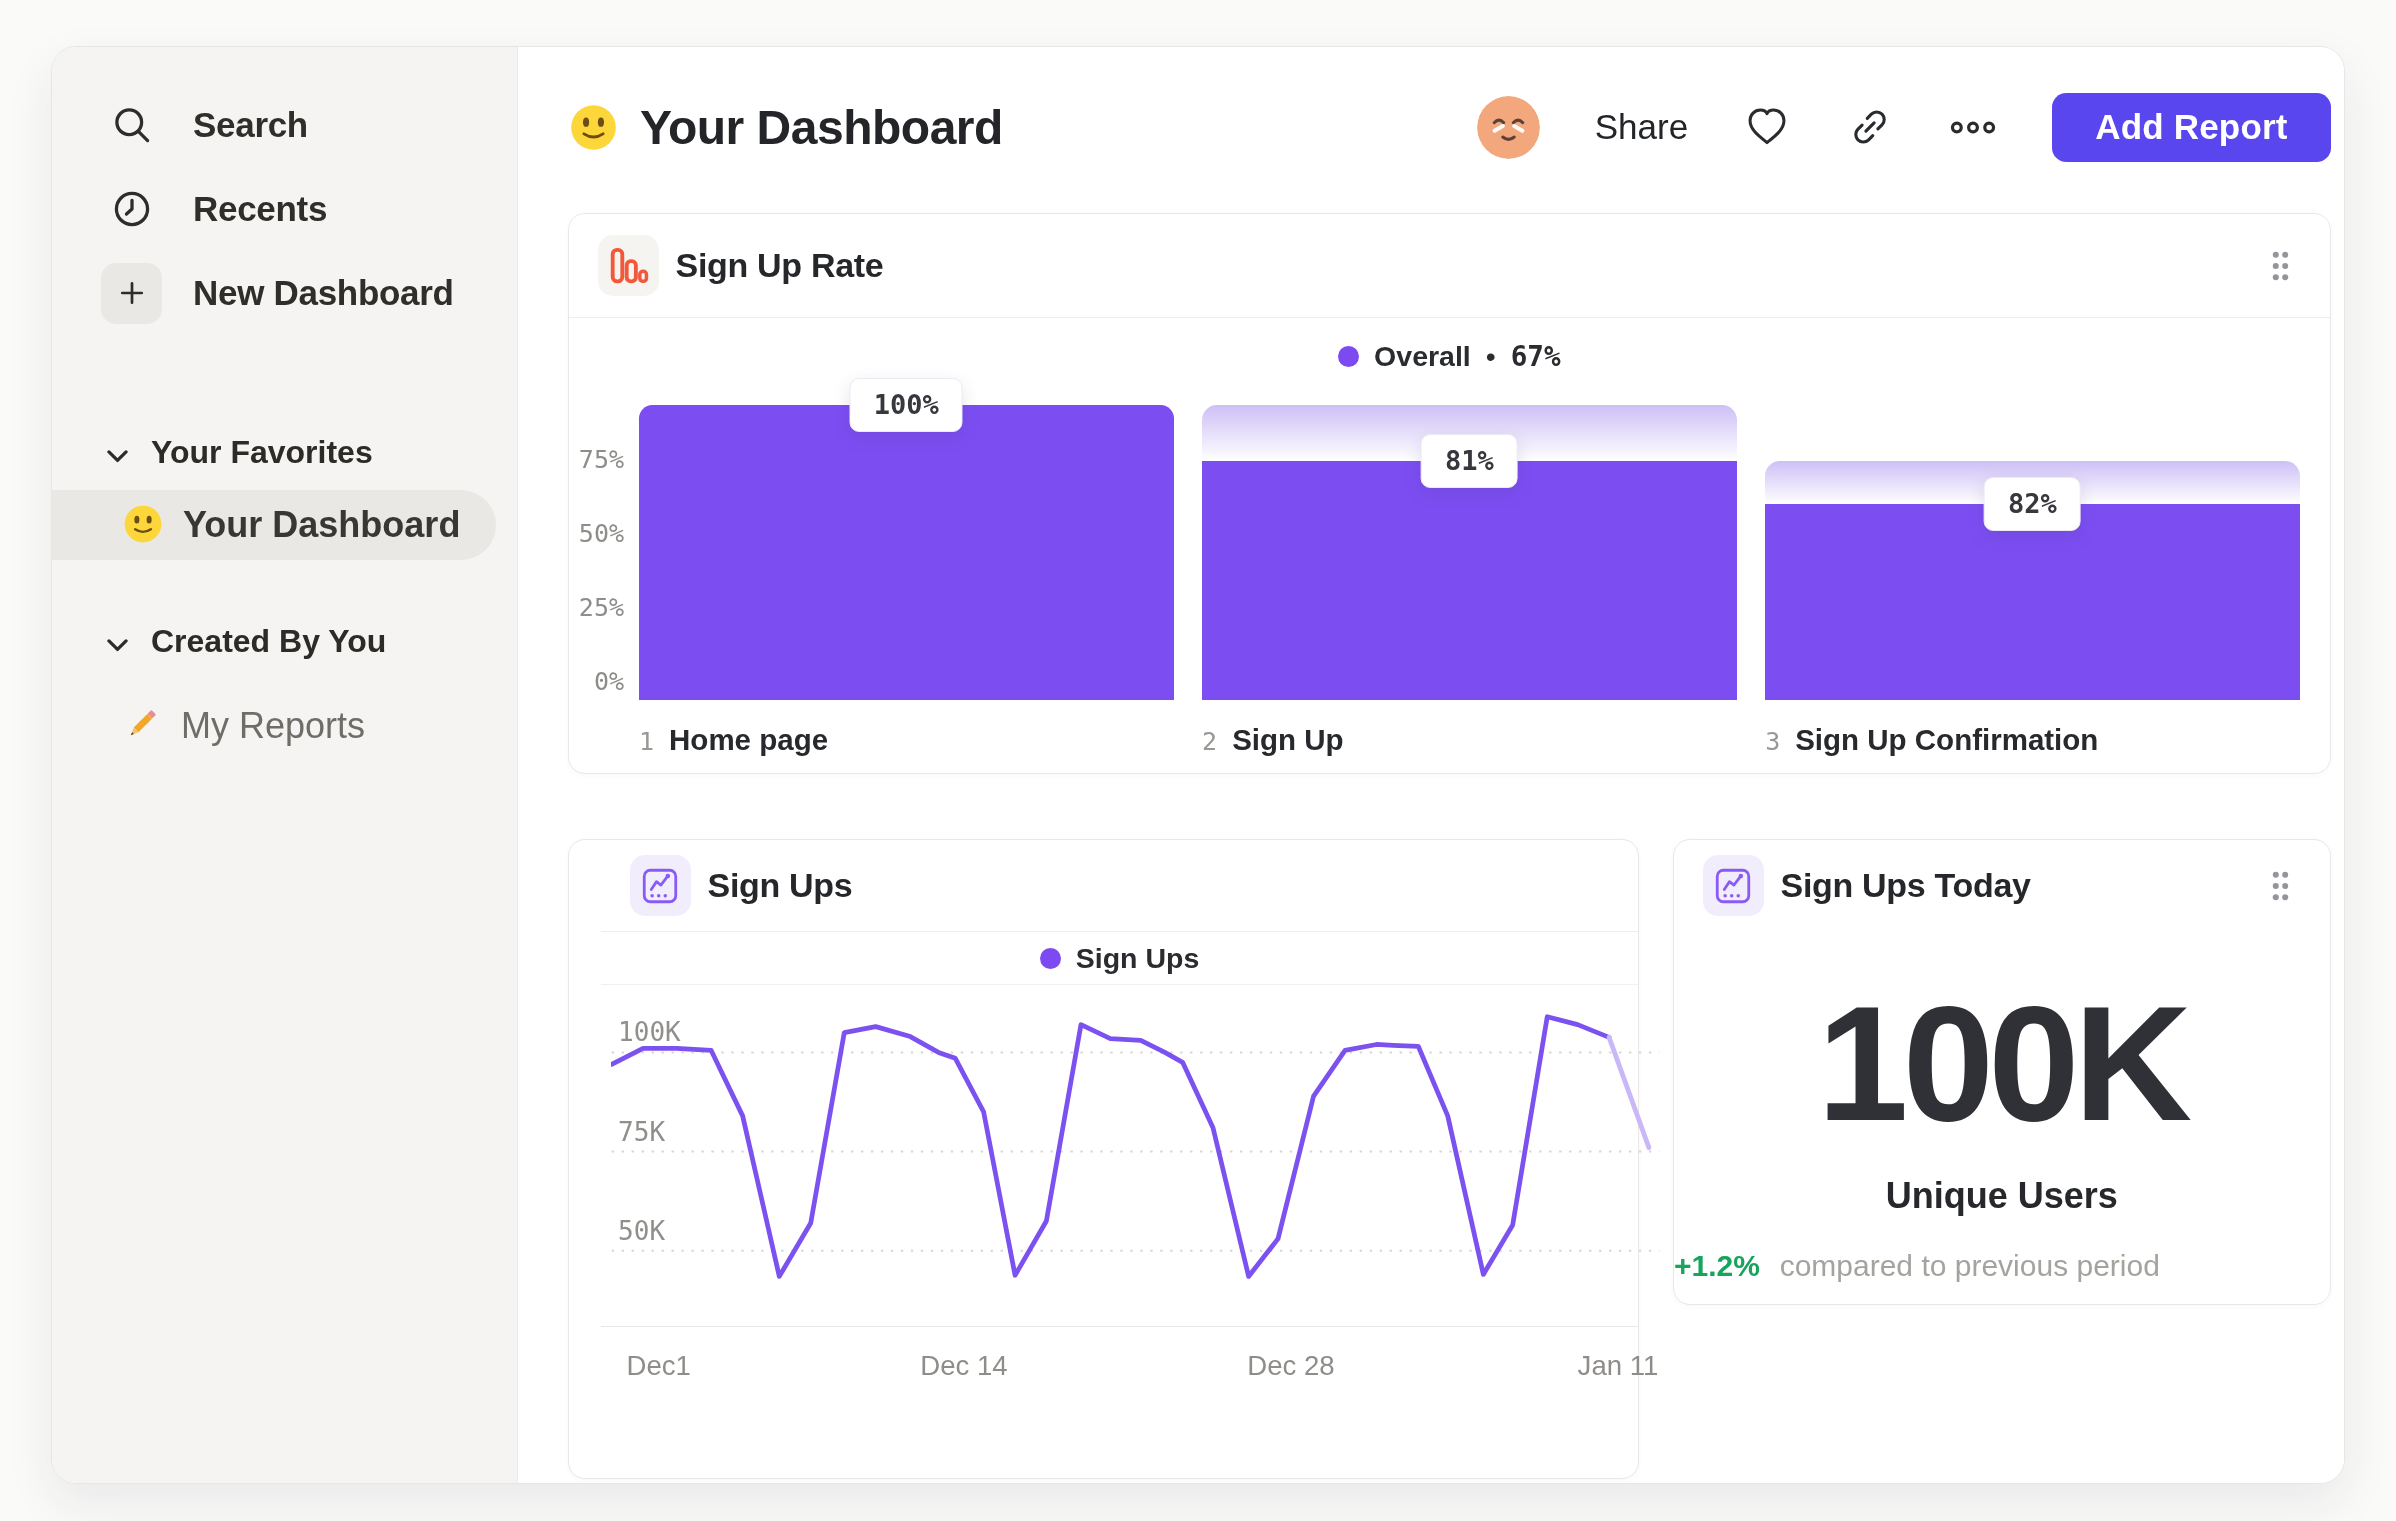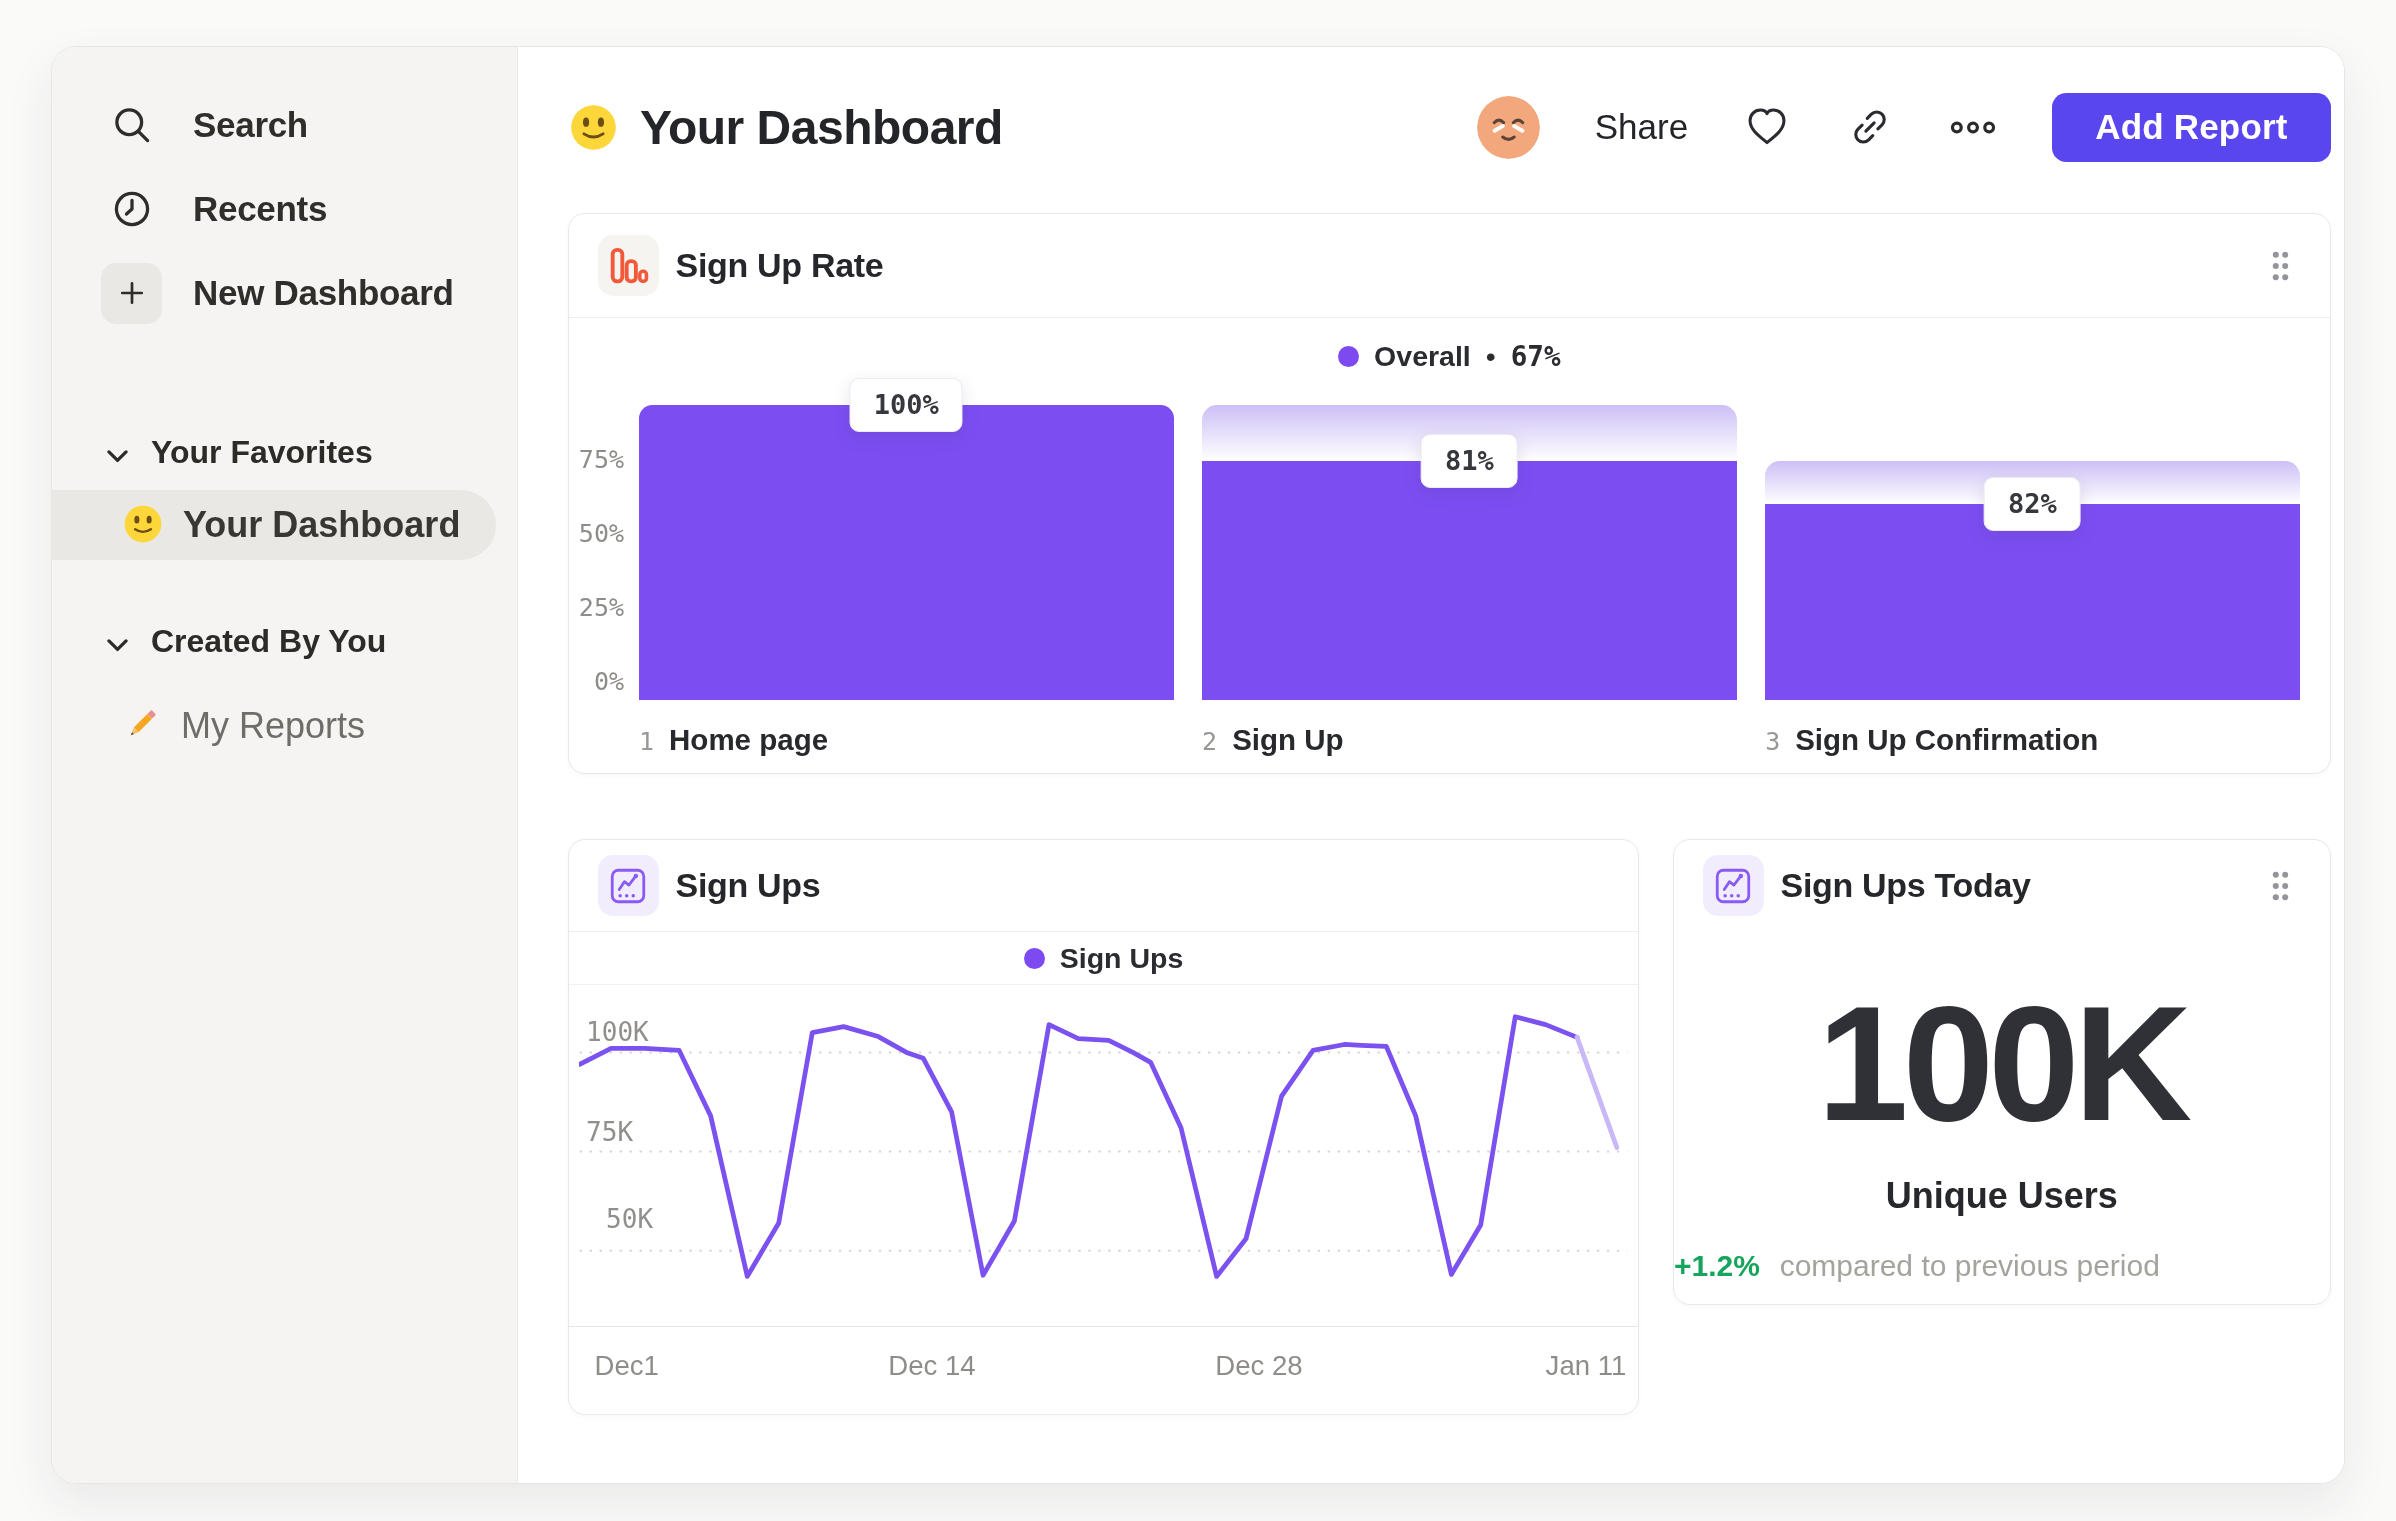--- a/index.html
+++ b/index.html
@@ -75,21 +75,21 @@
                   border:1px solid #edeaf3;border-radius:9.5px;box-shadow:0 5.7px 17px rgba(60,50,90,.13);
                   padding:10.5px 23px;font-family:"DejaVu Sans Mono",monospace;font-size:27px;
                   font-weight:600;color:#37383d;white-space:nowrap;z-index:2;}
   .funnel-xlabels{display:flex;gap:28.5px;margin:23px 30px 0 70px;}
   .funnel-xcell{flex:1;display:flex;align-items:baseline;gap:15px;}
   .step-num{font-family:"DejaVu Sans Mono",monospace;font-size:25px;color:#9a9894;}
   .step-name{font-size:29.5px;font-weight:600;color:#28292c;}
 
   
   .row2{display:flex;gap:34px;}
-  .signups-card{width:1071px;height:576px;flex:none;}
+  .signups-card{width:1071px;height:640px;flex:none;padding-left:32px;}
   .legend-row{height:52px;border-bottom:1px solid #f1f0ee;display:flex;align-items:center;
               justify-content:center;gap:15px;}
   .line-chart{position:relative;height:341px;margin:0 9.5px;}
   .line-chart svg{position:absolute;left:0;top:0;}
   .grid-label{position:absolute;left:7.6px;font-family:"DejaVu Sans Mono",monospace;font-size:26px;
               color:#918f8b;line-height:28.5px;}
   .x-axis-row{border-top:1.4px solid #e7e6e4;height:84px;position:relative;}
   .x-label{position:absolute;top:23px;font-size:27.6px;color:#8f8d89;white-space:nowrap;margin-left:16px;}
 
   
@@ -328,21 +328,21 @@
           <div class="line-chart">
             <svg id="line-svg" width="1049" height="341" viewBox="0 0 1103 359" fill="none">
                 <line x1="0" x2="1103" y1="71.0" y2="71.0" stroke="#d8d6d3" stroke-width="2.2" stroke-dasharray="2.5 8"></line>
                 <line x1="0" x2="1103" y1="175.3" y2="175.3" stroke="#d8d6d3" stroke-width="2.2" stroke-dasharray="2.5 8"></line>
                 <line x1="0" x2="1103" y1="279.7" y2="279.7" stroke="#d8d6d3" stroke-width="2.2" stroke-dasharray="2.5 8"></line>
                 <polyline points="0.0,83.5 33.1,66.8 68.4,66.8 104.8,68.9 137.9,137.8 176.5,306.8 209.6,250.5 244.9,50.1 278.0,43.8 314.4,54.3 344.1,71.0 361.8,77.2 391.6,133.6 424.7,305.6 457.7,248.4 494.1,41.7 525.0,56.4 557.0,58.4 582.4,71.0 601.1,81.4 633.1,150.3 670.6,306.8 701.5,267.2 739.0,116.9 772.1,68.9 805.2,62.6 822.8,63.5 849.3,64.7 880.2,137.8 917.7,304.7 948.6,252.6 985.0,33.4 1017.0,41.7 1050.1,55.1" stroke="#7b51f0" stroke-width="5" fill="none" stroke-linejoin="round" stroke-linecap="round"></polyline>
                 <polyline points="1050.1,55.1 1092.0,171.2" stroke="#c9b7f7" stroke-width="5" fill="none" stroke-linecap="round"></polyline>
               </svg>
           <div class="grid-label" style="top: 33px;">100K</div>
               <div class="grid-label" style="top: 133px;">75K</div>
-              <div class="grid-label" style="top: 220px; margin-left: 20px;">50K</div>
+              <div class="grid-label" style="top: 232px;">50K</div>
             </div>
           <div class="x-axis-row">
               <div class="x-label" style="left: 9.5px;">Dec1</div>
               <div class="x-label" style="left: 347px; transform: translateX(-50%);">Dec 14</div>
               <div class="x-label" style="left: 674px; transform: translateX(-50%);">Dec 28</div>
               <div class="x-label" style="left: 1001px; transform: translateX(-50%);">Jan 11</div>
             </div>
         </section>
 
         <section class="card today-card">

